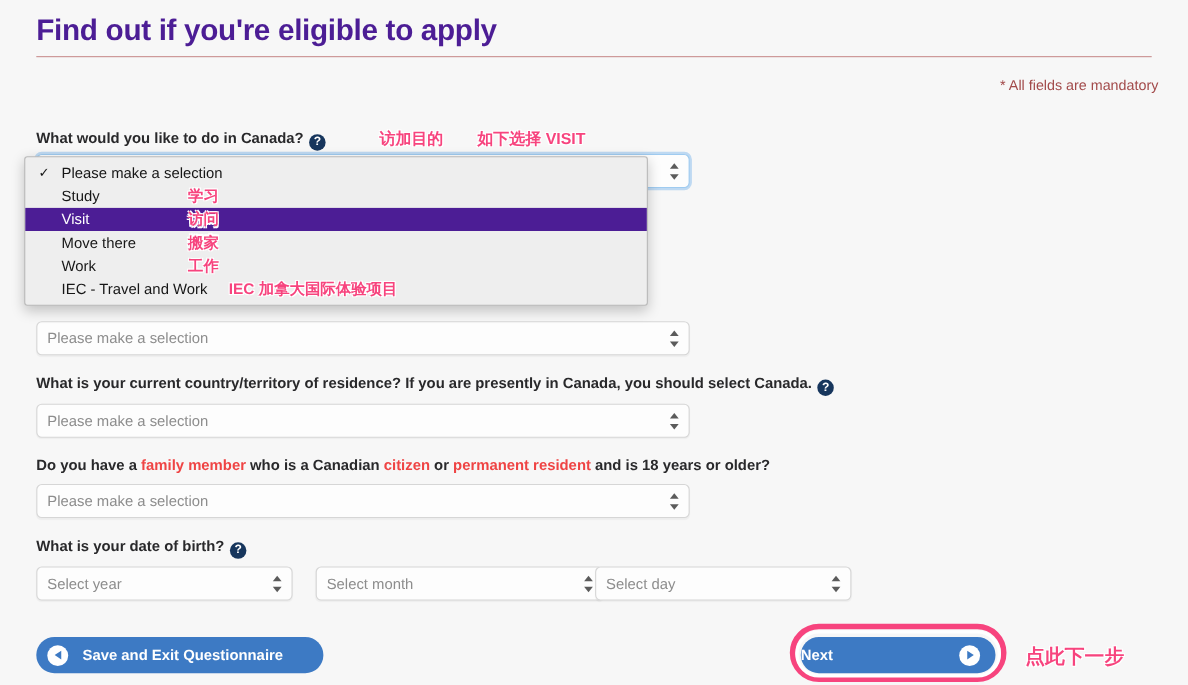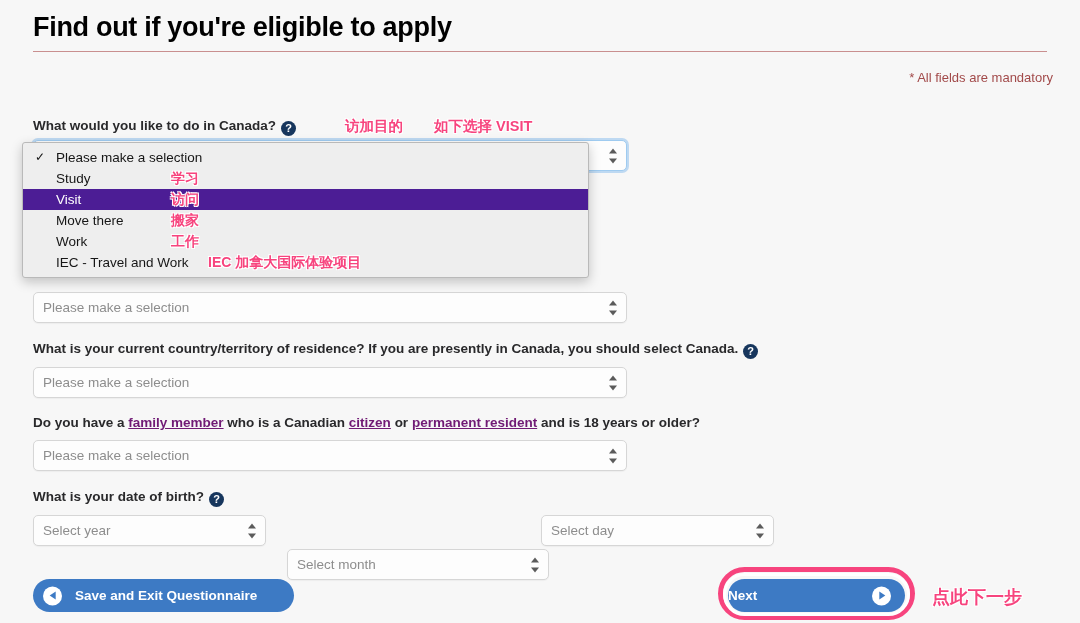--- a/index.html
+++ b/index.html
@@ -16,21 +16,21 @@
     -webkit-font-smoothing: antialiased;
   }
 
   
   .page-title {
     position: absolute;
     left: 33px;
     top: 12px;
     font-size: 27px;
     font-weight: bold;
-    color: #000000;
+    color: #4c1d95;
     letter-spacing: -0.3px;
   }
   .title-rule {
     position: absolute;
     left: 33px;
     top: 51px;
     width: 1014px;
     height: 1px;
     background: #c98f8f;
   }
@@ -46,22 +46,21 @@
 
   
   .question {
     position: absolute;
     font-size: 13.5px;
     font-weight: bold;
     color: #29292b;
     white-space: nowrap;
   }
   .question .lnk {
-    color: #701a75;
-    text-decoration: underline;
+    color: #ef4444;
     cursor: pointer;
   }
 
   
   .help-icon {
     display: inline-block;
     width: 15px;
     height: 15px;
     border-radius: 50%;
     background: #17365d;
@@ -340,21 +339,21 @@
 <div class="question" style="left:33px; top:489px;">
   <span>What is your date of birth?</span><span class="help-icon">?</span>
 </div>
 <div class="sel" style="left:33px; top:515px; width:233px;padding-left:48px;">
   <span class="sel-text">Select year</span>
   <span class="arrows">
       <i class="up"></i>
       <i class="dn"></i>
     </span>
 </div>
-<div class="sel" style="left:287px; top:515px; width:262px;margin-top:34px;">
+<div class="sel" style="left:287px; top:515px; width:262px;">
   <span class="sel-text">Select month</span>
   <span class="arrows">
       <i class="up"></i>
       <i class="dn"></i>
     </span>
 </div>
 <div class="sel" style="left:541px; top:515px; width:233px;padding-left:40px;">
   <span class="sel-text">Select day</span>
   <span class="arrows">
       <i class="up"></i>

